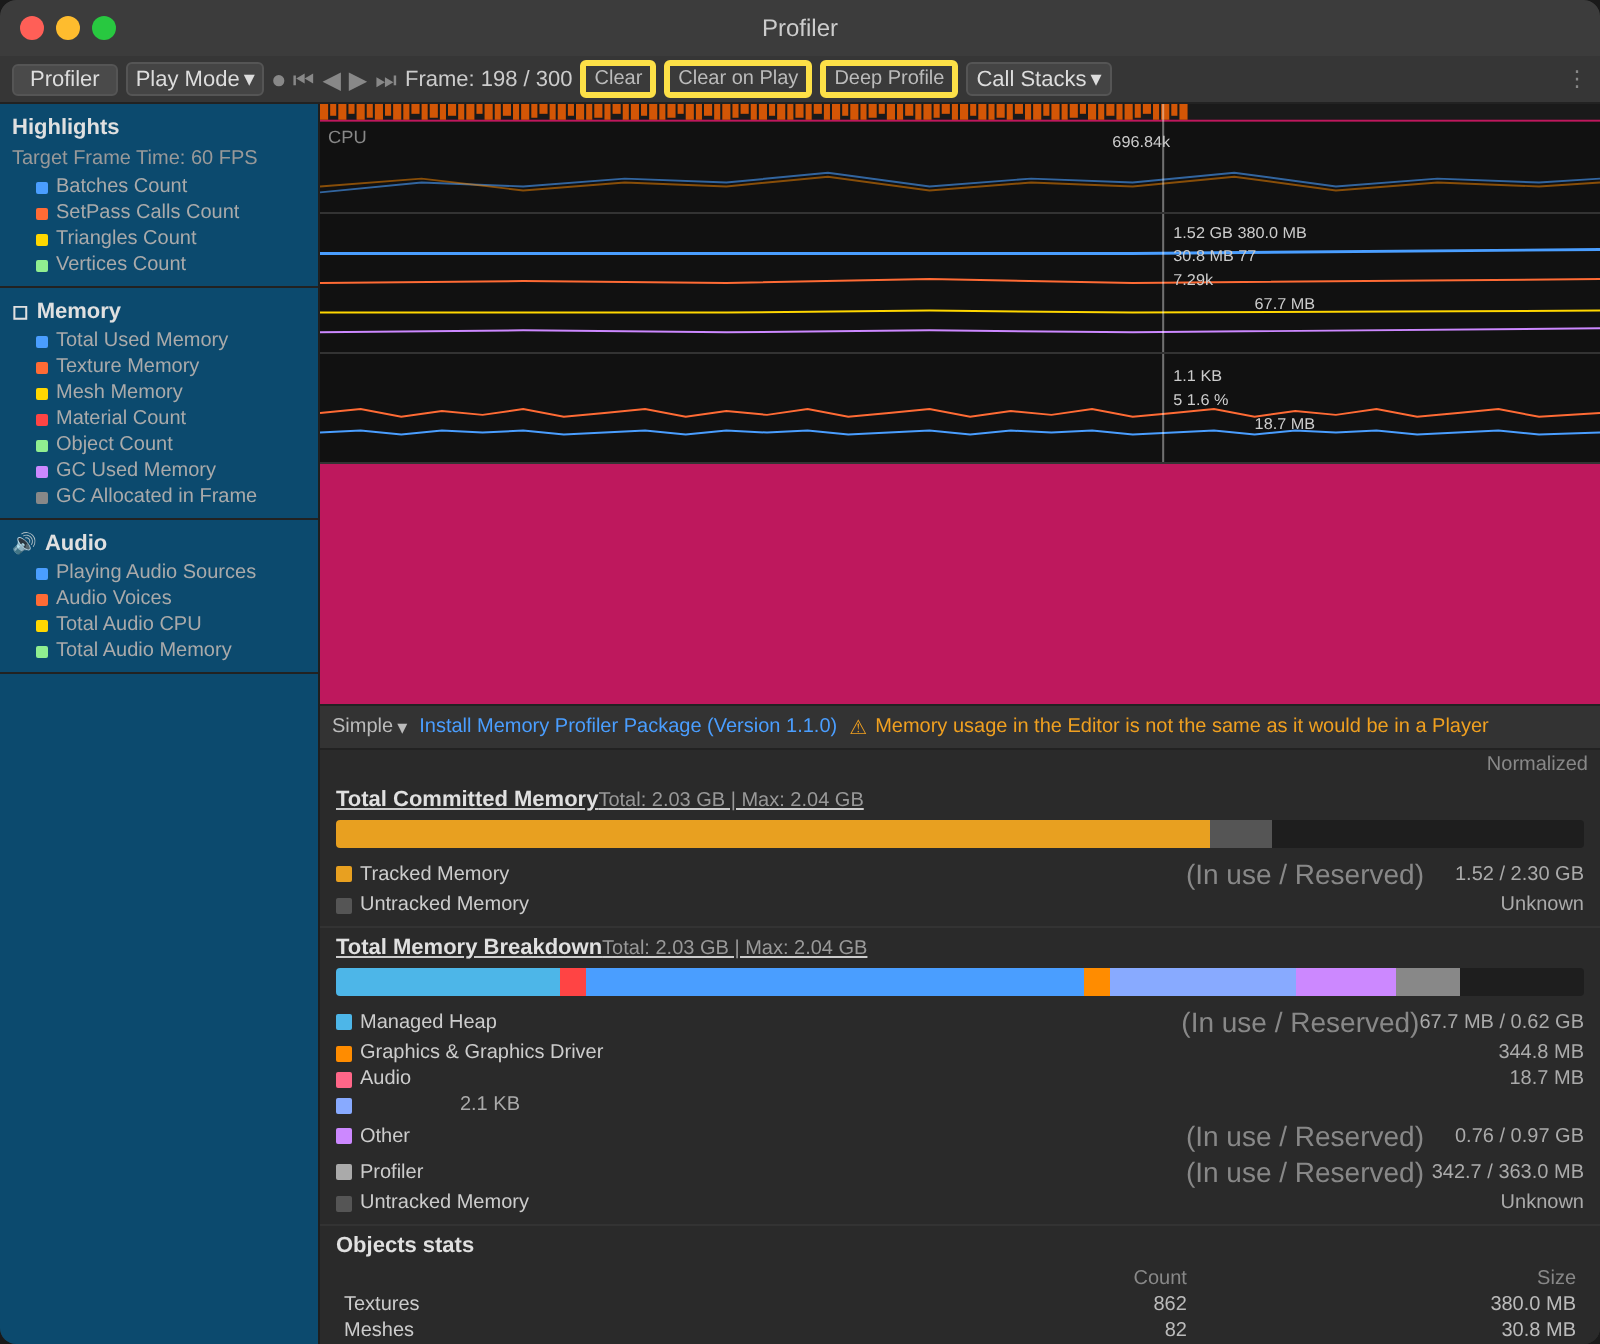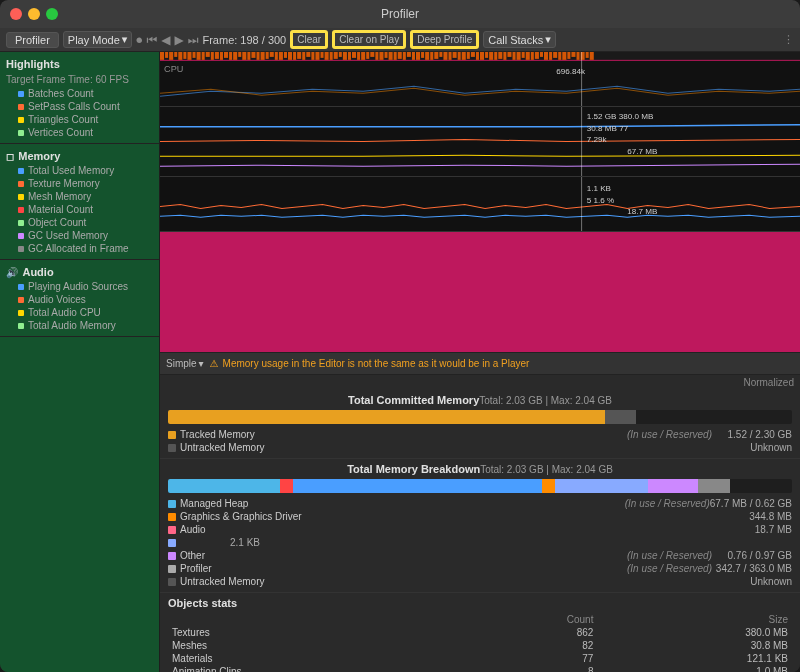--- a/index.html
+++ b/index.html
@@ -91,21 +91,21 @@
       color: #ccc;
       font-size: 11px;
     }
     .main-area {
       display: flex;
       flex: 1;
       overflow: hidden;
     }
     .left-panel {
       width: 160px;
-      background: #14532d;
+      background: #0c4a6e;
       border-right: 1px solid #1e1e1e;
       overflow-y: auto;
       flex-shrink: 0;
     }
     .panel-section {
       padding: 4px 0;
       border-bottom: 1px solid #222;
     }
     .section-header {
       display: flex;
@@ -179,23 +179,24 @@
       display: flex;
       align-items: center;
       gap: 4px;
     }
     .memory-section {
       padding: 4px 8px;
       border-bottom: 1px solid #333;
     }
     .memory-section-header {
       display: flex;
-      justify-content: center;
+      justify-content: flex-start;
       align-items: center;
       margin-bottom: 4px;
+      text-decoration: underline;
     }
     .memory-title {
       font-size: 11px;
       font-weight: bold;
       color: #e0e0e0;
     }
     .memory-total {
       font-size: 10px;
       color: #999;
     }
@@ -222,23 +223,22 @@
       border-radius: 1px;
       margin-right: 4px;
       flex-shrink: 0;
     }
     .memory-row .mem-name {
       flex: 1;
       color: #ccc;
     }
     .memory-row .mem-sub {
       color: #888;
-      font-size: 10px;
+      font-size: 14px;
       margin-left: 4px;
-      font-style: italic;
     }
     .memory-row .mem-value {
       color: #aaa;
       text-align: right;
       min-width: 80px;
     }
     .objects-section {
       padding: 4px 8px;
     }
     .objects-title {
@@ -565,20 +565,21 @@
         </div>
       </div>
 
       <div class="bottom-panel">
 
         <div class="simple-toolbar">
           <div style="display:flex;align-items:center;gap:2px;">
             <span>Simple</span>
             <span>▾</span>
           </div>
+          <span style="color:#4a9eff;cursor:pointer;">Install Memory Profiler Package (Version 1.1.0)</span>
           <div class="warning-text">
             <span>⚠</span>
             <span>Memory usage in the Editor is not the same as it would be in a Player</span>
           </div>
         </div>
 
         <div class="normalized-label">Normalized</div>
 
         <div class="memory-section">
           <div class="memory-section-header">

